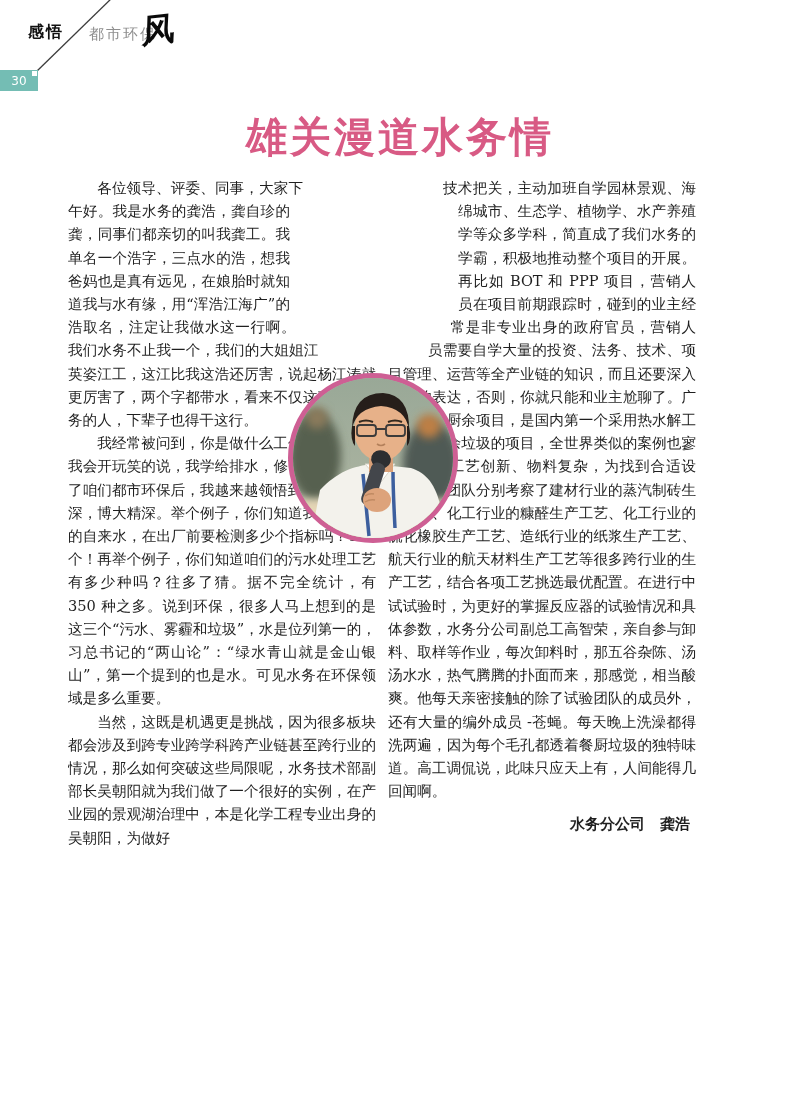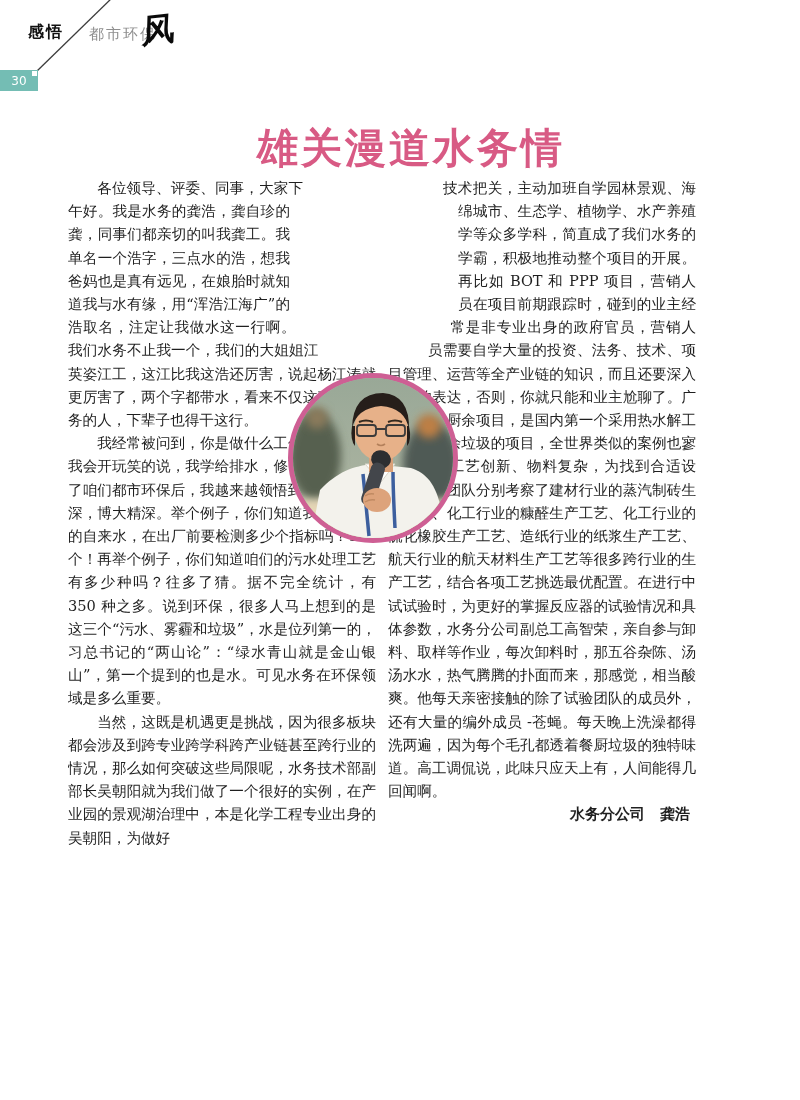--- a/index.html
+++ b/index.html
@@ -26,21 +26,21 @@
   .page-num-box{
     position:absolute;left:0;top:70px;width:38px;height:21px;background:#74bdb4;
     color:#ffffff;font-family:"DejaVu Sans", sans-serif;font-size:12px;
     display:flex;align-items:center;justify-content:center;
   }
   .page-num-box .notch{
     position:absolute;right:1px;top:1px;width:5px;height:5px;background:#ffffff;
   }
   
   .article-title{
-    position:absolute;left:100px;top:110px;width:600px;margin:11px;
+    position:absolute;left:100px;top:110px;width:600px;margin:0;
     text-align:center;font-family:"DejaVu Sans", sans-serif;font-weight:bold;
     font-size:41px;color:#d85a84;letter-spacing:3px;
   }
   
   .body-cols{
     position:absolute;left:68px;top:176px;width:628px;height:890px;
     display:flex;gap:12px;overflow:hidden;
   }
   .col{width:308px;font-size:14.6px;line-height:23.2px;text-align:justify;}
   .col p{margin:0;text-indent:2em;}
@@ -48,21 +48,21 @@
   .wrap-r{
     float:right;width:86px;height:172px;margin-top:196px;
     shape-outside:circle(90px at 83px 86px);shape-margin:4px;
   }
   .wrap-l{
     float:left;width:70px;height:172px;margin-top:196px;
     shape-outside:circle(90px at -15px 86px);shape-margin:4px;
   }
   .signature{
     text-align:right;font-family:"DejaVu Sans", sans-serif;font-weight:bold;
-    font-size:15px;margin-top:1px;padding-right:6px;
+    font-size:15px;margin-top:11px;padding-right:6px;
   }
   
   .photo-wrap{
     position:absolute;left:288px;top:373px;width:160px;height:160px;
     border:5px solid #ce5f94;border-radius:50%;overflow:hidden;background:#a9b4a4;
   }
   .photo-wrap svg{display:block;}
   
   .deco-strip{
     position:absolute;left:712px;top:10px;width:88px;height:1090px;

